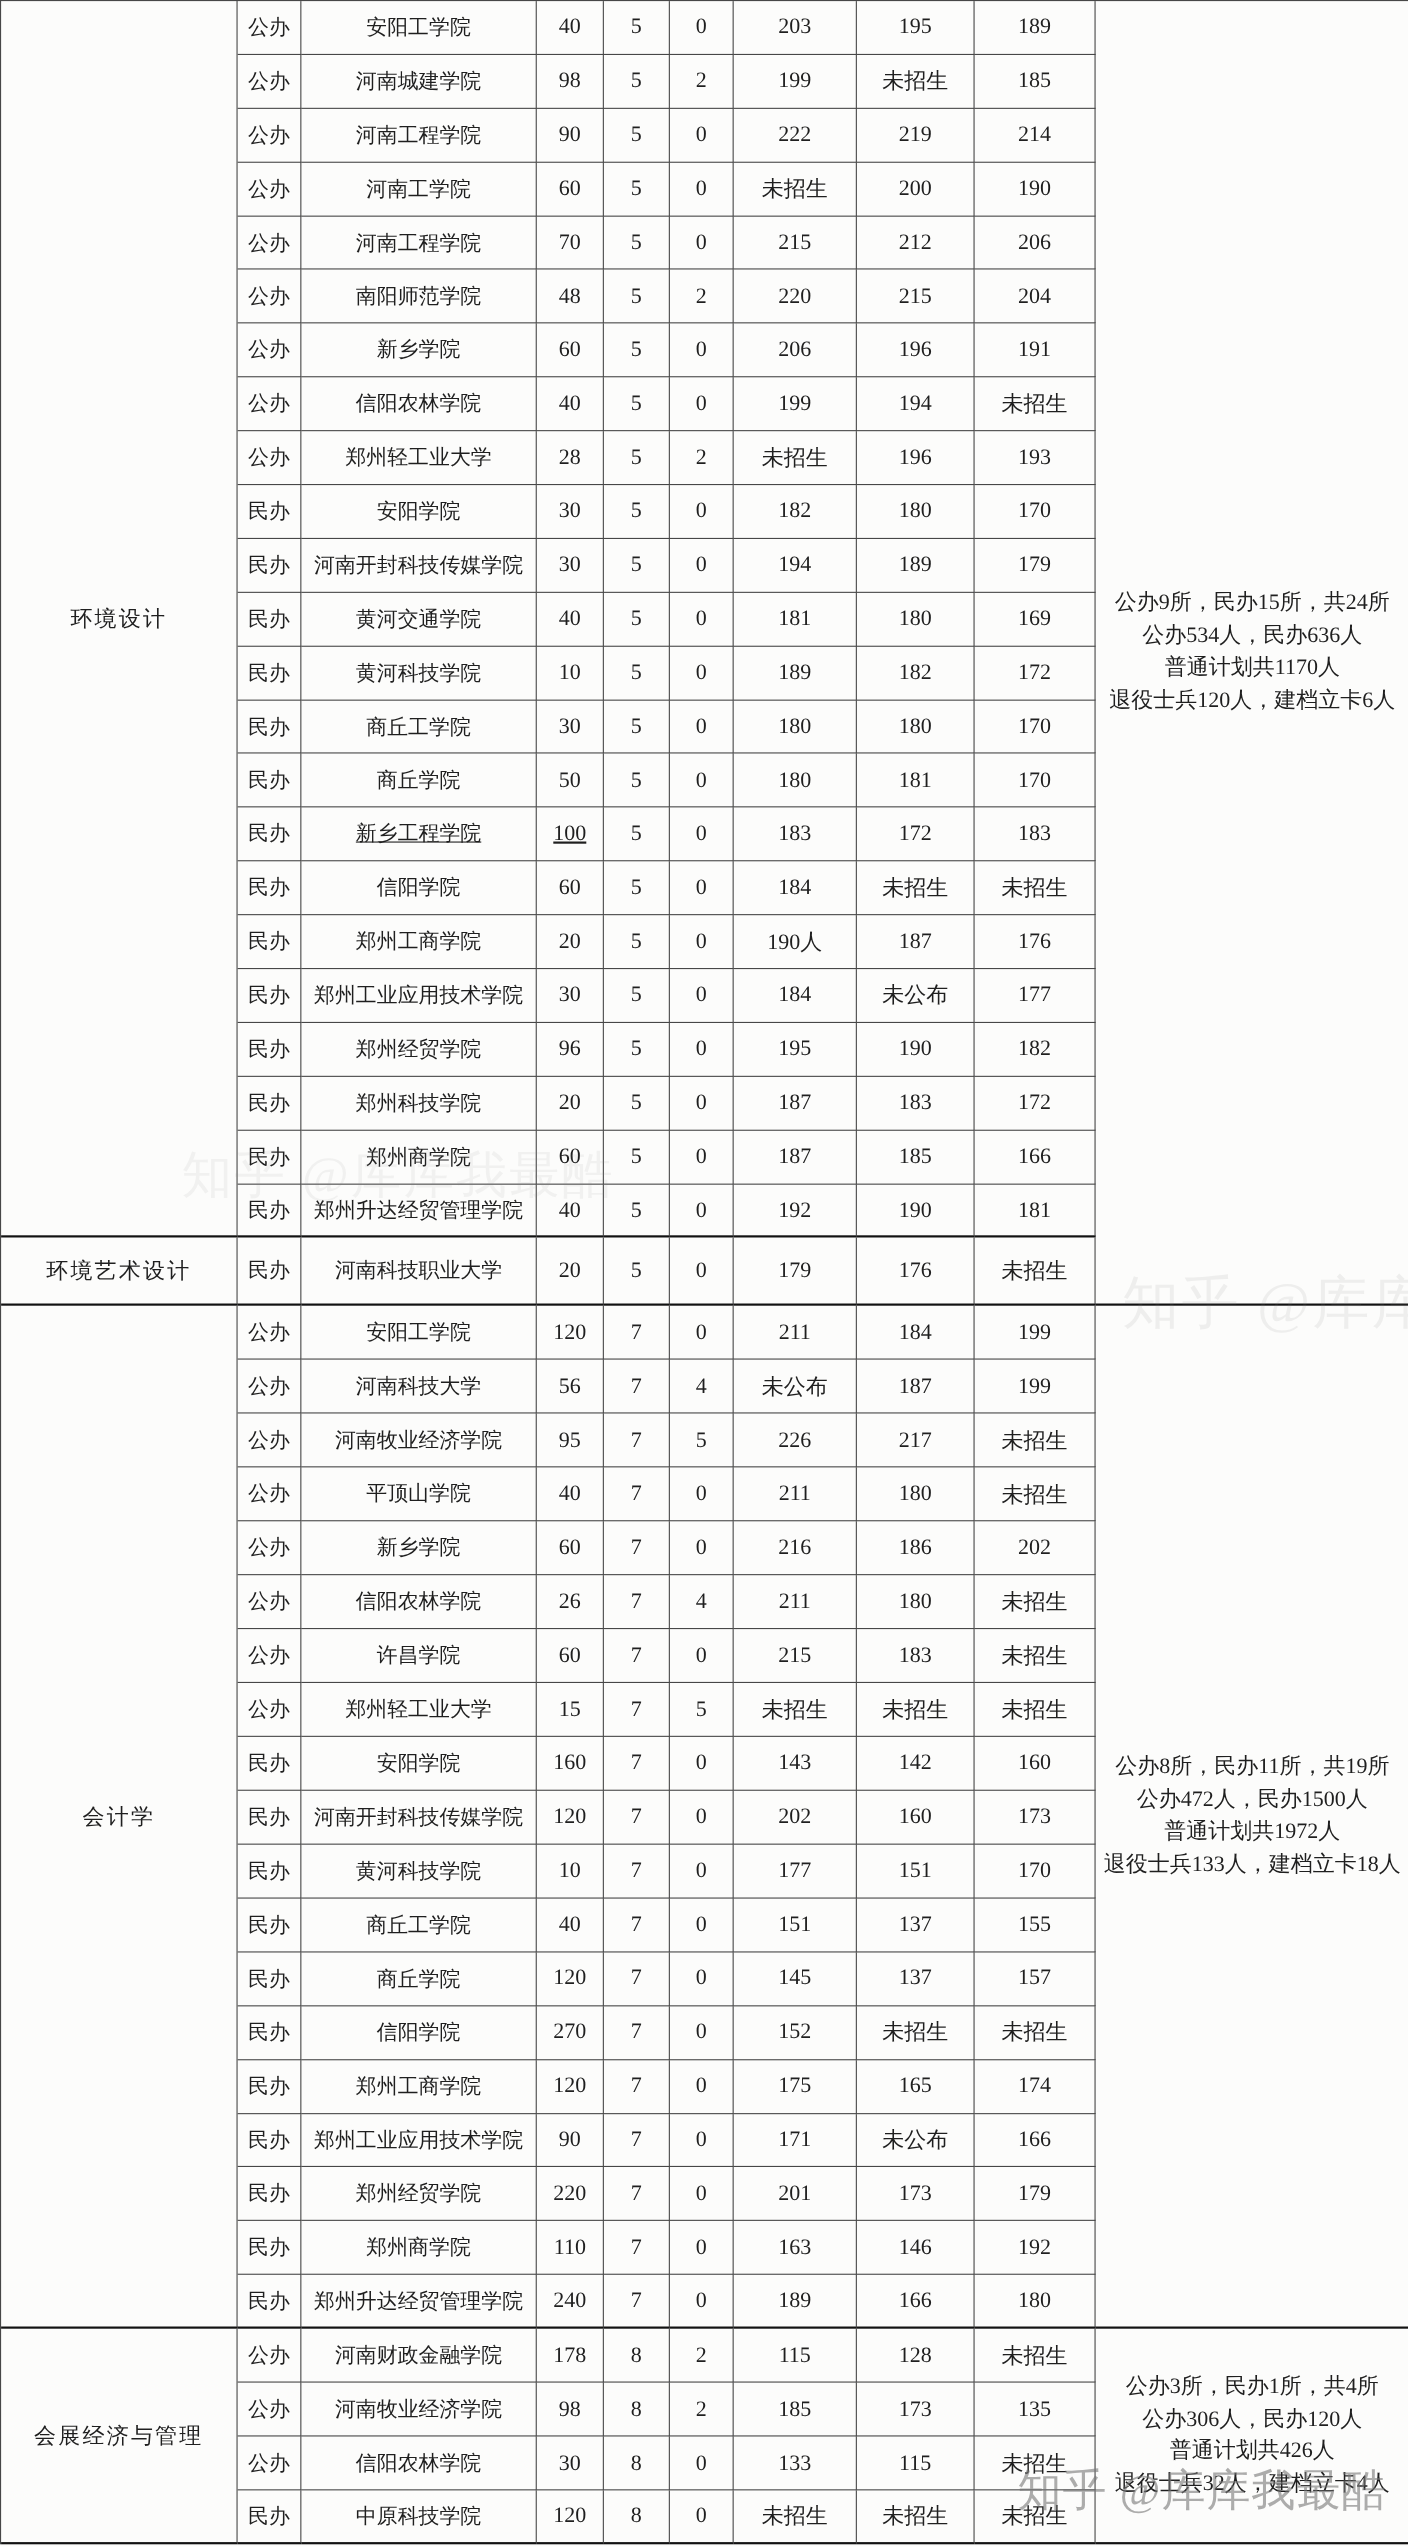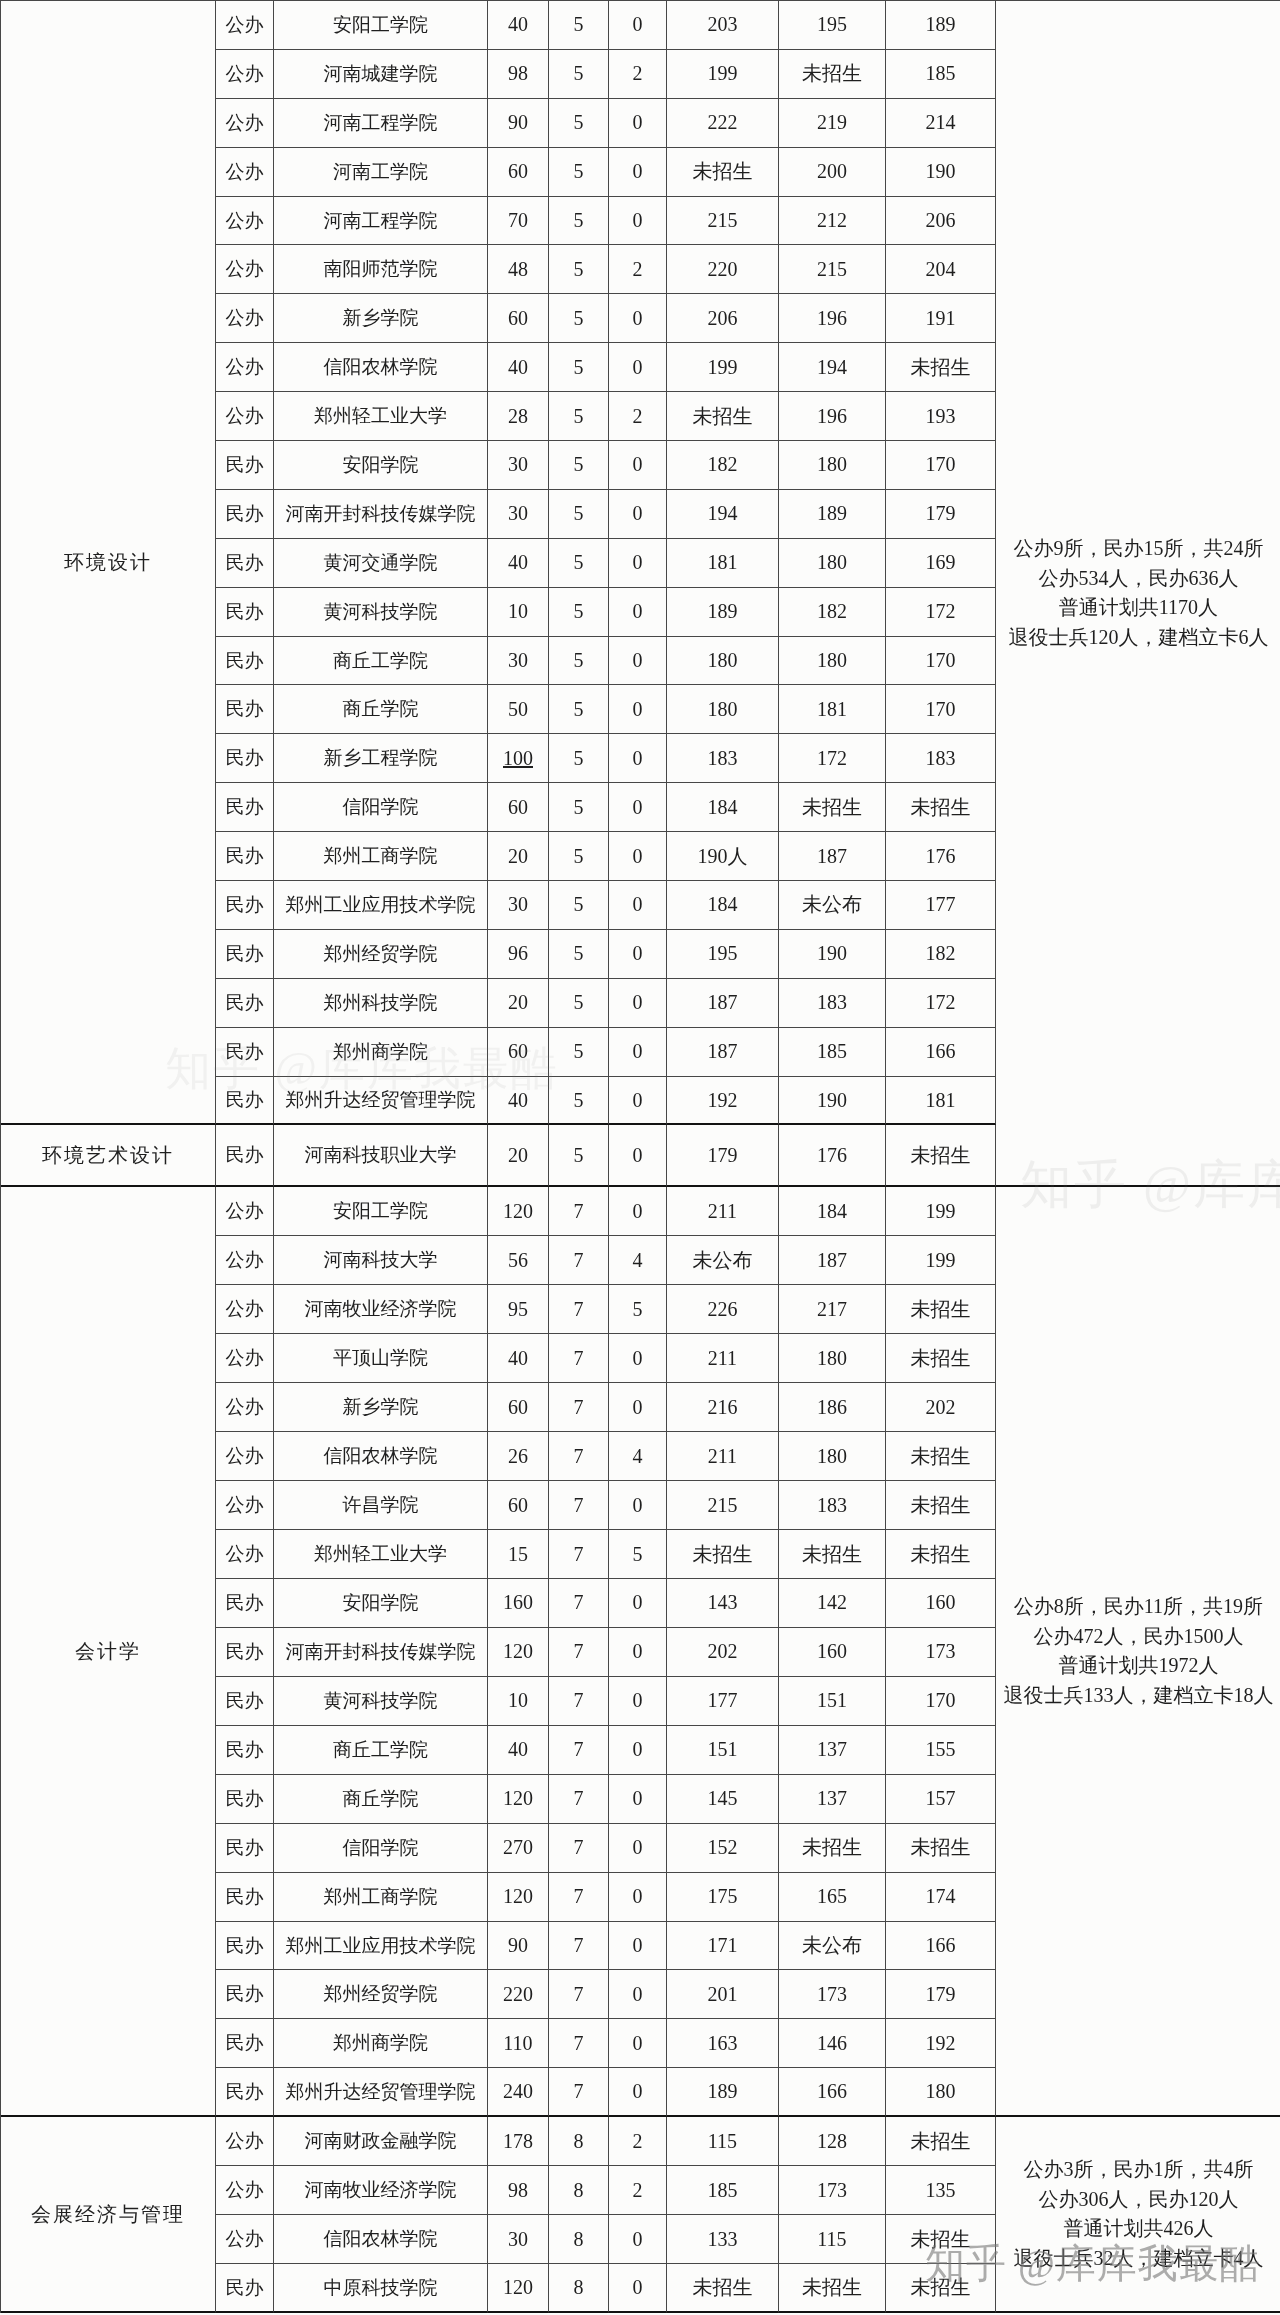--- a/index.html
+++ b/index.html
@@ -158,21 +158,21 @@
       <div class="cell num" style="grid-area: 14 / 9 / span 1;">170</div>
       <div class="cell txt" style="grid-area: 15 / 2 / span 1;">民办</div>
       <div class="cell txt" style="grid-area: 15 / 3 / span 1;">商丘学院</div>
       <div class="cell num" style="grid-area: 15 / 4 / span 1;">50</div>
       <div class="cell num" style="grid-area: 15 / 5 / span 1;">5</div>
       <div class="cell num" style="grid-area: 15 / 6 / span 1;">0</div>
       <div class="cell num" style="grid-area: 15 / 7 / span 1;">180</div>
       <div class="cell num" style="grid-area: 15 / 8 / span 1;">181</div>
       <div class="cell num" style="grid-area: 15 / 9 / span 1;">170</div>
       <div class="cell txt" style="grid-area: 16 / 2 / span 1;">民办</div>
-      <div class="cell txt" style="grid-area: 16 / 3 / span 1;">新乡工程学院</div>
+      <div class="cell txt" style="grid-area: 16 / 3 / span 1; text-decoration: underline;">新乡工程学院</div>
       <div class="cell num" style="grid-area: 16 / 4 / span 1; text-decoration: underline;">100</div>
       <div class="cell num" style="grid-area: 16 / 5 / span 1;">5</div>
       <div class="cell num" style="grid-area: 16 / 6 / span 1;">0</div>
       <div class="cell num" style="grid-area: 16 / 7 / span 1;">183</div>
       <div class="cell num" style="grid-area: 16 / 8 / span 1;">172</div>
       <div class="cell num" style="grid-area: 16 / 9 / span 1;">183</div>
       <div class="cell txt" style="grid-area: 17 / 2 / span 1;">民办</div>
       <div class="cell txt" style="grid-area: 17 / 3 / span 1;">信阳学院</div>
       <div class="cell num" style="grid-area: 17 / 4 / span 1;">60</div>
       <div class="cell num" style="grid-area: 17 / 5 / span 1;">5</div>

